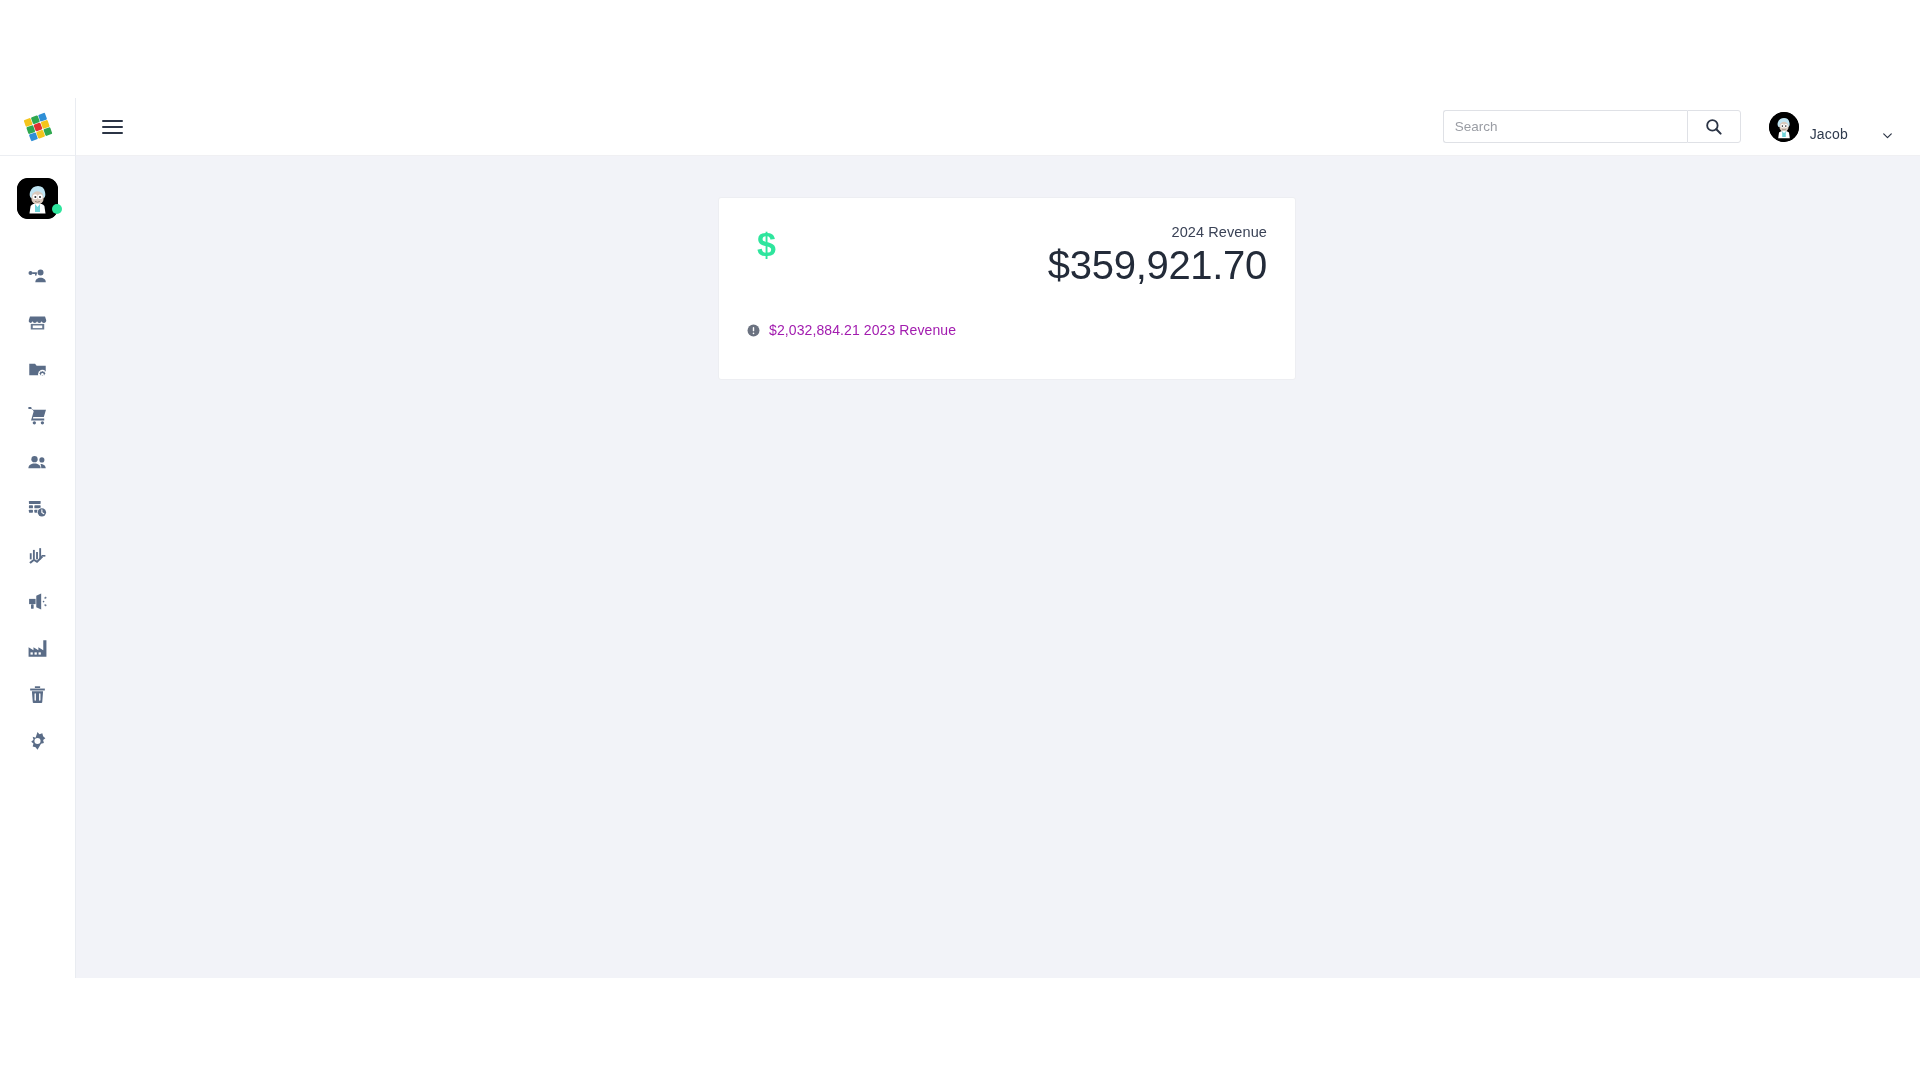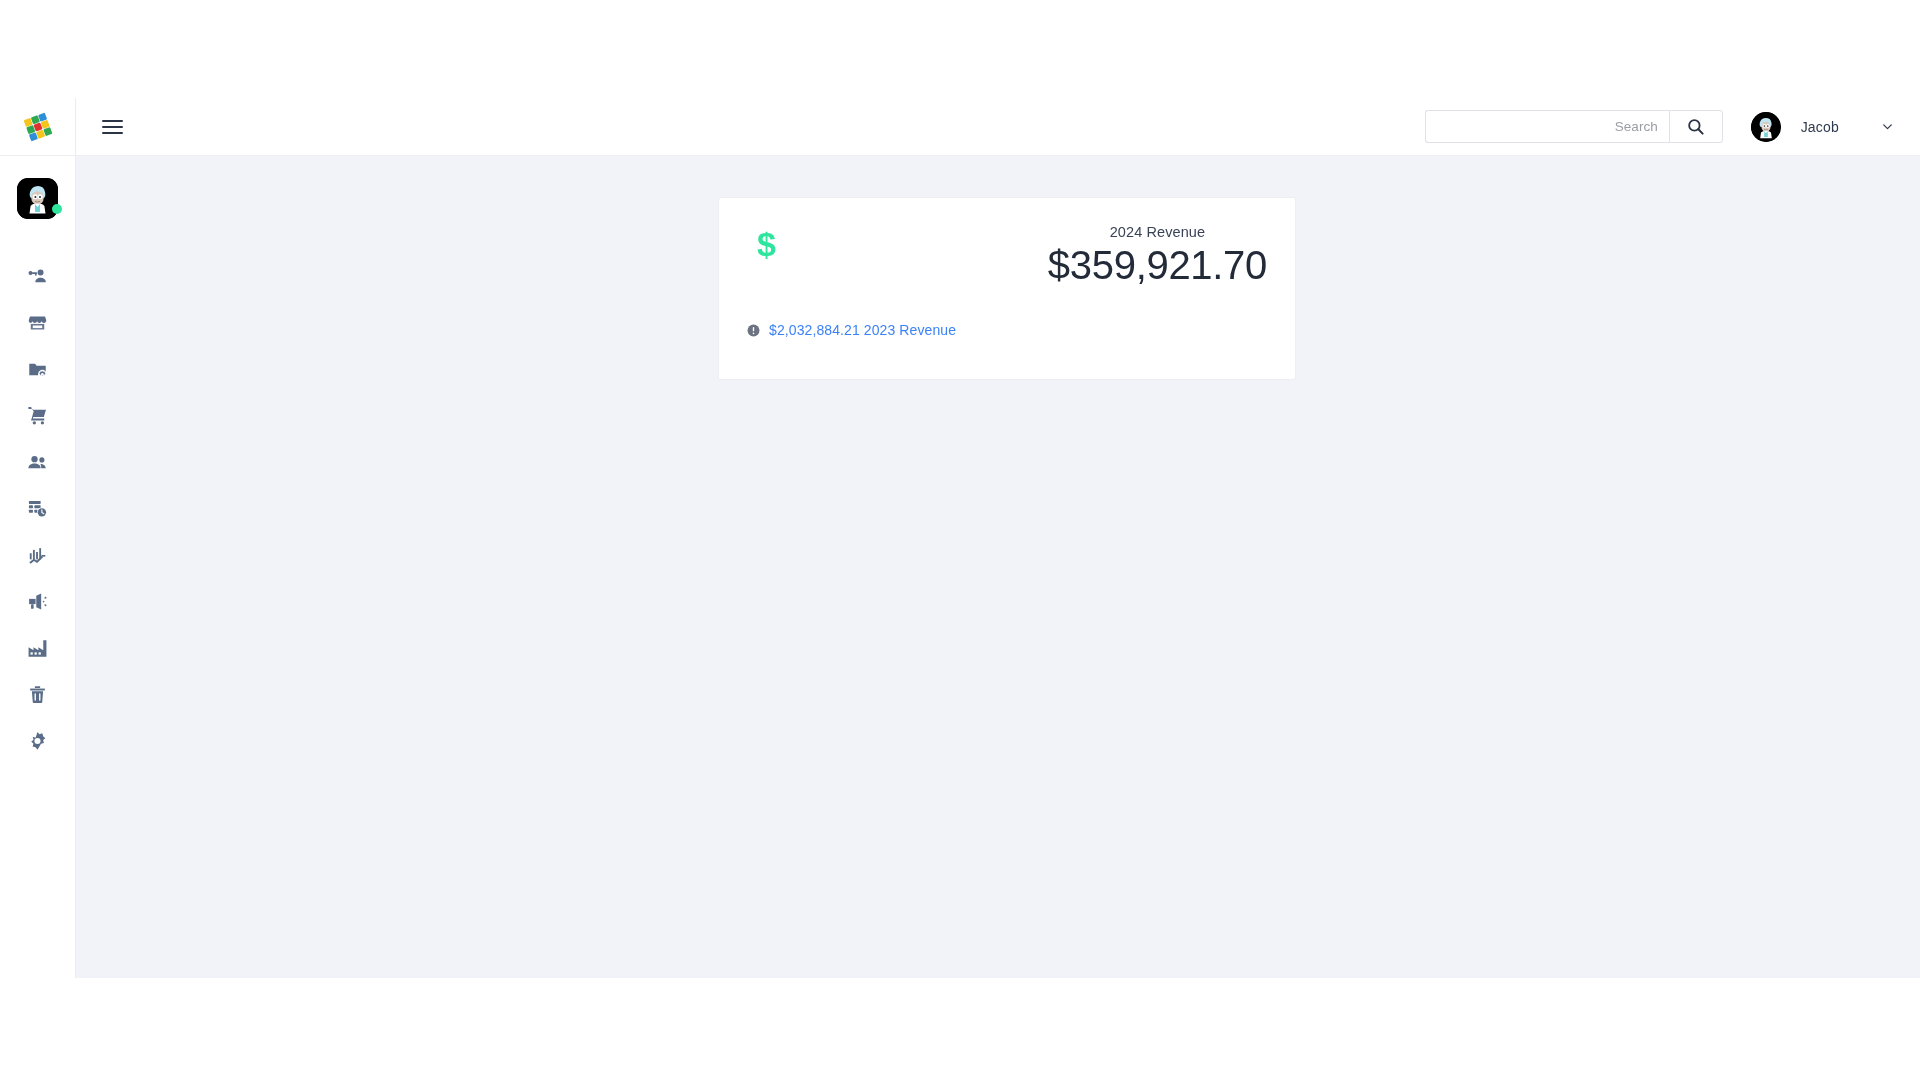--- a/index.html
+++ b/index.html
@@ -132,39 +132,38 @@
     height: 33px;
     border: 1px solid #dfe1e6;
     border-right: none;
     border-radius: 3px 0 0 3px;
     padding: 0 11px;
     font-size: 13.5px;
     font-family: "Liberation Sans", sans-serif;
     color: #3a3f51;
     background: #fff;
     outline: none;
-    text-align: right;
   }
   #search-input::placeholder { color: #9a9da4; }
   #search-button {
     width: 54px;
     height: 33px;
     border: 1px solid #dfe1e6;
     border-radius: 0 3px 3px 0;
     background: #fff;
     display: flex;
     align-items: center;
     justify-content: center;
     cursor: pointer;
   }
 
   #user-menu {
     display: flex;
-    align-items: center;
-    gap: 20px;
+    align-items: flex-end;
+    gap: 11px;
     cursor: pointer;
     padding-right: 4px;
   }
   #user-avatar {
     width: 30px;
     height: 30px;
     border-radius: 50%;
     background: #000;
     overflow: hidden;
     display: block;
@@ -210,37 +209,36 @@
     font-family: "Liberation Sans", sans-serif;
     padding-left: 10px;
     padding-top: 3px;
   }
   #card-values { text-align: right; }
   #card-label {
     font-size: 14.5px;
     color: #3a4256;
     letter-spacing: .1px;
     margin-bottom: 3px;
-    text-align: center;
   }
   #card-amount {
     font-size: 40px;
     color: #232b39;
     letter-spacing: -.3px;
     font-weight: 500;
   }
   #card-footer {
     display: flex;
     align-items: center;
     gap: 9px;
     margin-top: 34px;
   }
   #card-footer-text {
     font-size: 14px;
-    color: #3b82f6;
+    color: #a21caf;
     letter-spacing: .1px;
   }
 </style>
 </head>
 <body>
 
 <div id="app-root">
 
   <aside id="sidebar">
 

